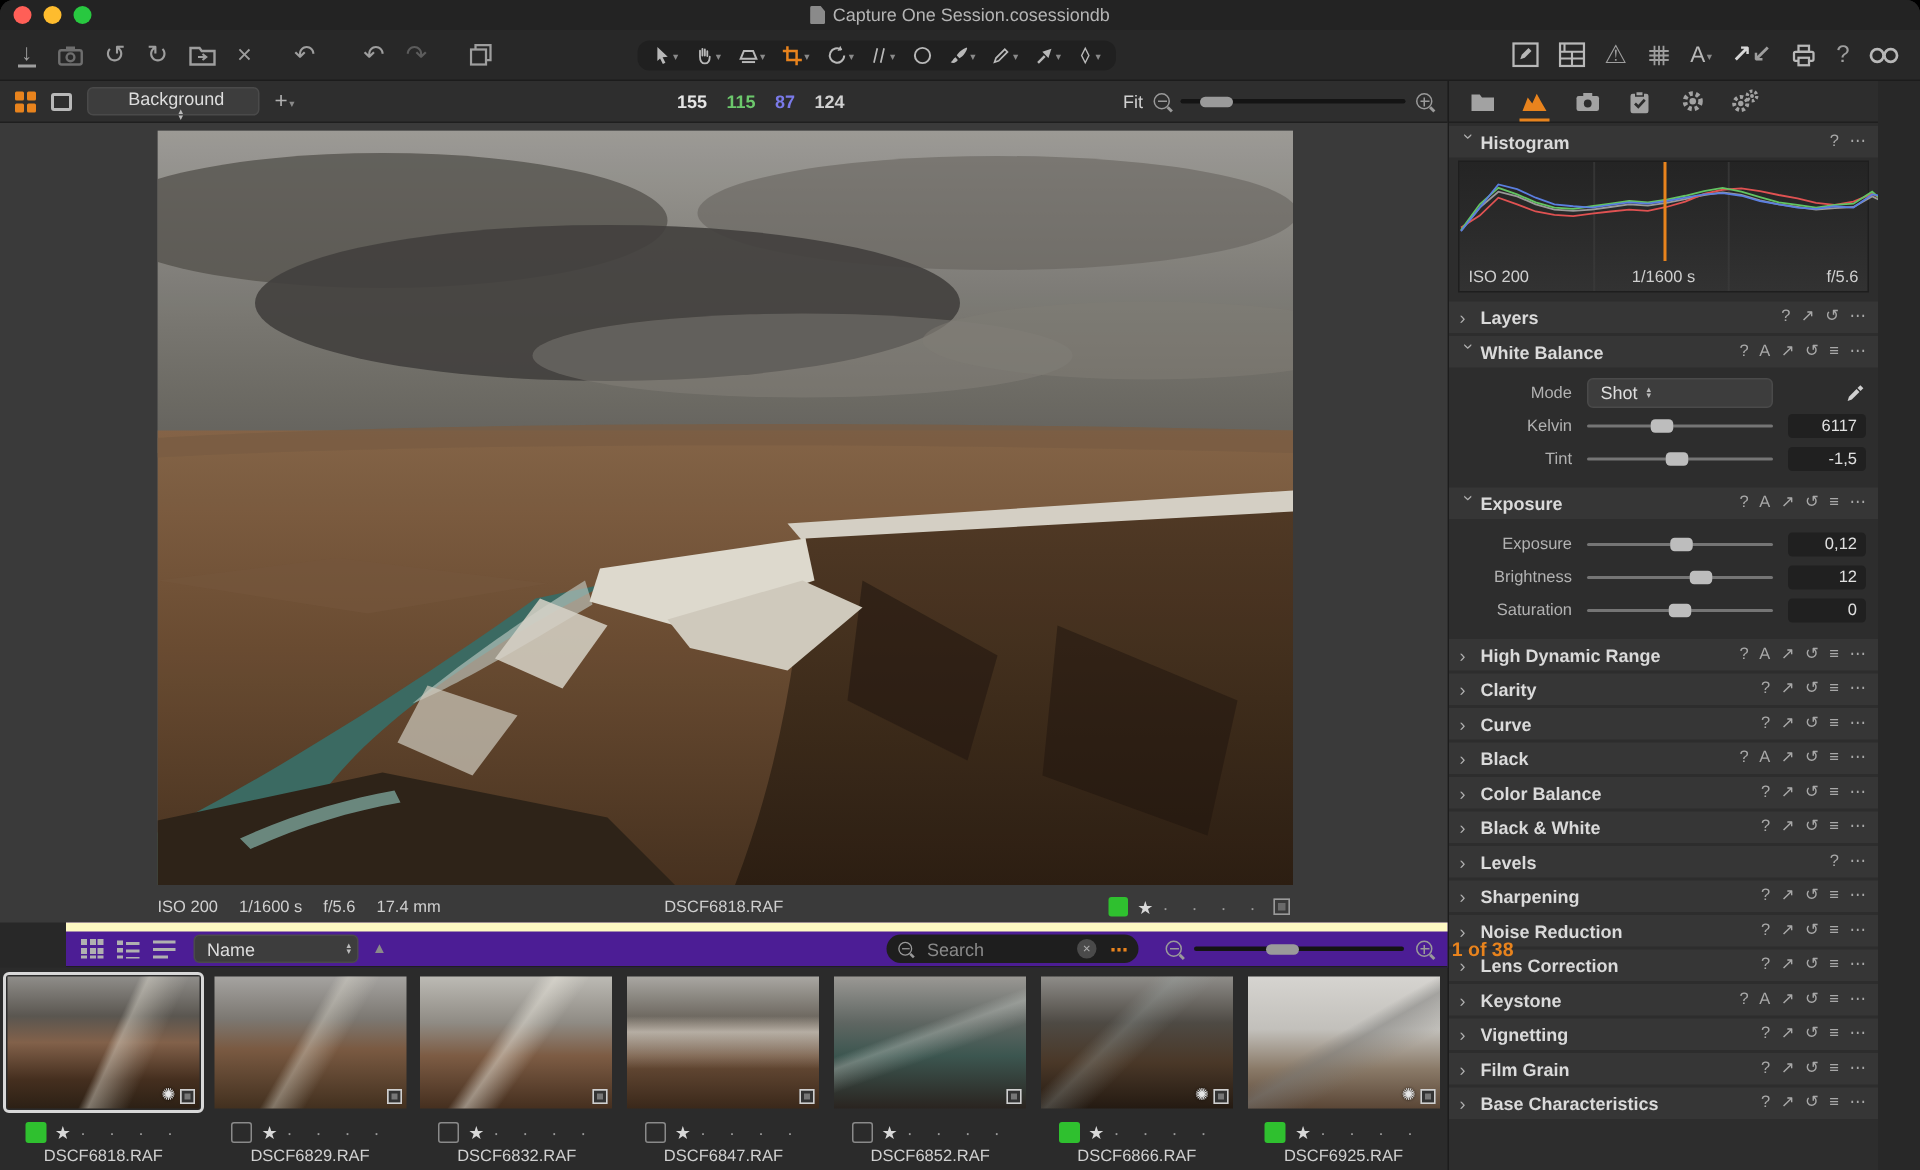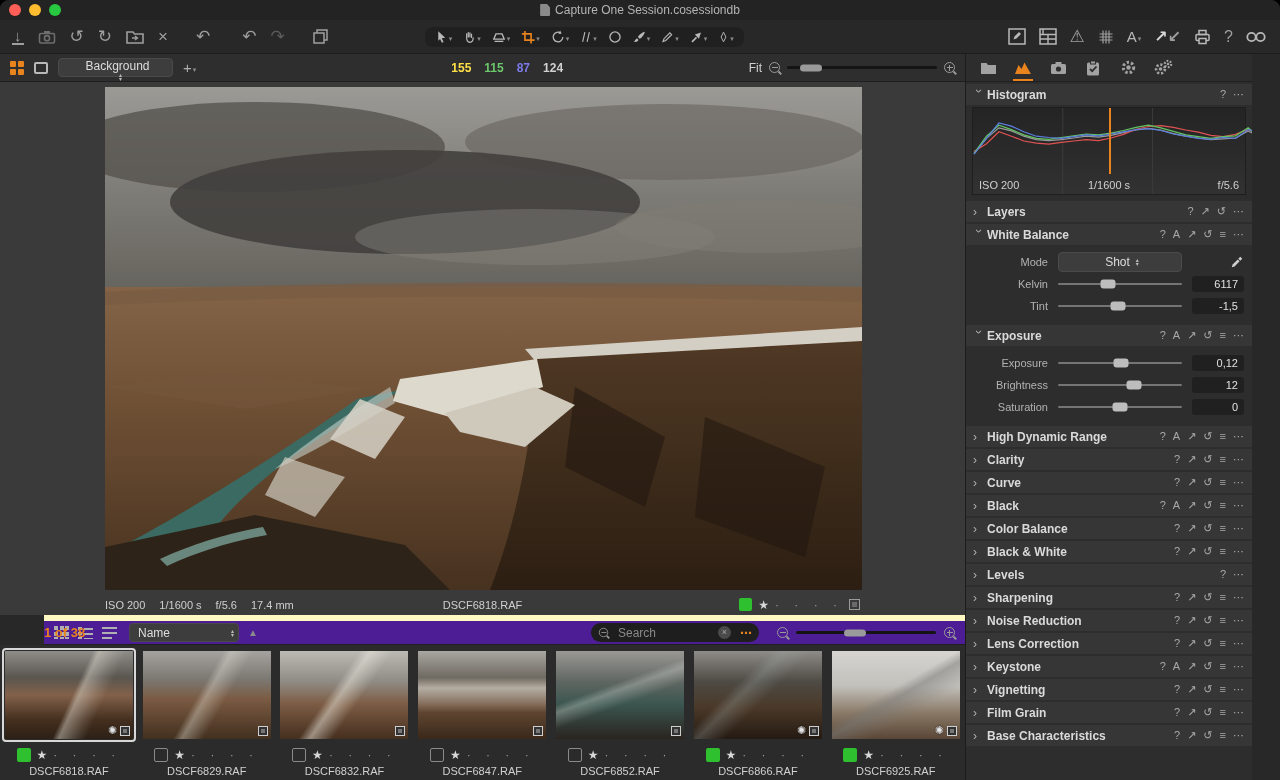--- a/index.html
+++ b/index.html
@@ -93,21 +93,21 @@
     linear-gradient(#b0b0b0,#b0b0b0) 11px 11px/4px 2px no-repeat; }
   .vic-list { background:
     linear-gradient(#b0b0b0,#b0b0b0) 0 1px/4px 3px no-repeat, linear-gradient(#b0b0b0,#b0b0b0) 6px 1.5px/9px 2px no-repeat,
     linear-gradient(#b0b0b0,#b0b0b0) 0 6px/4px 3px no-repeat, linear-gradient(#b0b0b0,#b0b0b0) 6px 6.5px/9px 2px no-repeat,
     linear-gradient(#b0b0b0,#b0b0b0) 0 11px/4px 3px no-repeat, linear-gradient(#b0b0b0,#b0b0b0) 6px 11.5px/9px 2px no-repeat; }
   .vic-rows { background:
     linear-gradient(#b0b0b0,#b0b0b0) 0 1px/15px 2px no-repeat, linear-gradient(#b0b0b0,#b0b0b0) 0 6px/15px 2px no-repeat,
     linear-gradient(#b0b0b0,#b0b0b0) 0 11px/10px 2px no-repeat; }
   .sel-sort { width:110px; margin-left:12px; justify-content:space-between; }
   .sort-dir { color:#8a8a8a; font-size:10px; margin-left:9px; }
-  .count { position:absolute; left:0; width:965px; text-align:left; font-size:13px; font-weight:bold; }
+  .count { position:absolute; left:0; width:965px; text-align:right; font-size:13px; font-weight:bold; }
   .search-pill { margin-left:auto; background:#1e1e1e; border-radius:10px; height:19px; width:168px;
     display:flex; align-items:center; padding:0 7px; gap:9px; z-index:1; }
   .search-ph { color:#8a8a8a; font-size:12px; flex:1; }
   .clear-ic { color:#aaa; font-size:12px; background:#4a4a4a; border-radius:50%; width:13px; height:13px;
     display:flex; align-items:center; justify-content:center; line-height:1; font-size:9px; }
   .browser-zoom { display:flex; align-items:center; gap:8px; margin:0 10px 0 18px; z-index:1; }
   .browser-zoom .hslider { width:140px; }
 
   
   .filmstrip { flex:1; background:#2b2b2b; display:flex; min-height:0; }
@@ -158,21 +158,21 @@
   .sec-icons { margin-left:auto; display:flex; gap:7px; align-items:center; color:#a8a8a8; font-size:11px; }
   .sec-icons span { line-height:1; }
   .sec-body { padding:4px 8px 8px 0; }
   .prow { display:flex; align-items:center; height:22px; }
   .plabel { width:92px; text-align:right; color:#b2b2b2; font-size:11px; padding-right:10px; flex:0 0 auto; }
   .pslider { flex:1; height:2px; background:#757575; border-radius:1px; position:relative; margin-right:10px; }
   .pslider .knob { position:absolute; top:50%; transform:translate(-50%,-50%); width:15px; height:9px;
     border-radius:3px; background:#bdbdbd; }
   .pval { width:52px; flex:0 0 auto; background:#202020; border-radius:3px; color:#e0e0e0;
     font-size:11px; text-align:right; padding:2px 6px; }
-  .wb-select { flex:1; margin-right:10px; justify-content:center; height:20px; }
+  .wb-select { flex:1; margin-right:10px; justify-content:flex-start; height:20px; }
   .dropper { width:52px; display:flex; justify-content:flex-end; color:#d0d0d0; }
 
   
   .hist-wrap { padding:0 6px 6px 6px; }
   .hist-box { background:linear-gradient(180deg,#242424 0%,#2b2b2b 55%,#323232 100%);
     border:1px solid #1e1e1e; position:relative; height:88px; }
   .hist-grid { position:absolute; inset:0; background:
     linear-gradient(90deg,transparent calc(33% - 1px),#3a3a3a 33%,transparent calc(33% + 1px)) ,
     linear-gradient(90deg,transparent calc(66% - 1px),#3a3a3a 66%,transparent calc(66% + 1px));
   }
@@ -363,21 +363,21 @@
           <span class="updown">
               <span>▴</span>
               <span>▾</span>
             </span>
         </div>
         <span class="tbi plus-tool">
             <span>+</span>
             <span class="caret">▾</span>
           </span>
         <div class="rgb">
-          <span style="color:#fde047">155</span>
+          <span style="color:#e5e5e5">155</span>
           <span style="color:#6cc86c">115</span>
           <span style="color:#7a7ae8">87</span>
           <span style="color:#d0d0d0">124</span>
         </div>
         <div class="fit-zone">
           <span class="fit-label">Fit</span>
           <span class="mag"></span>
           <div class="hslider viewer-zoom">
               <span class="knob" style="left:16%"></span>
             </div>

